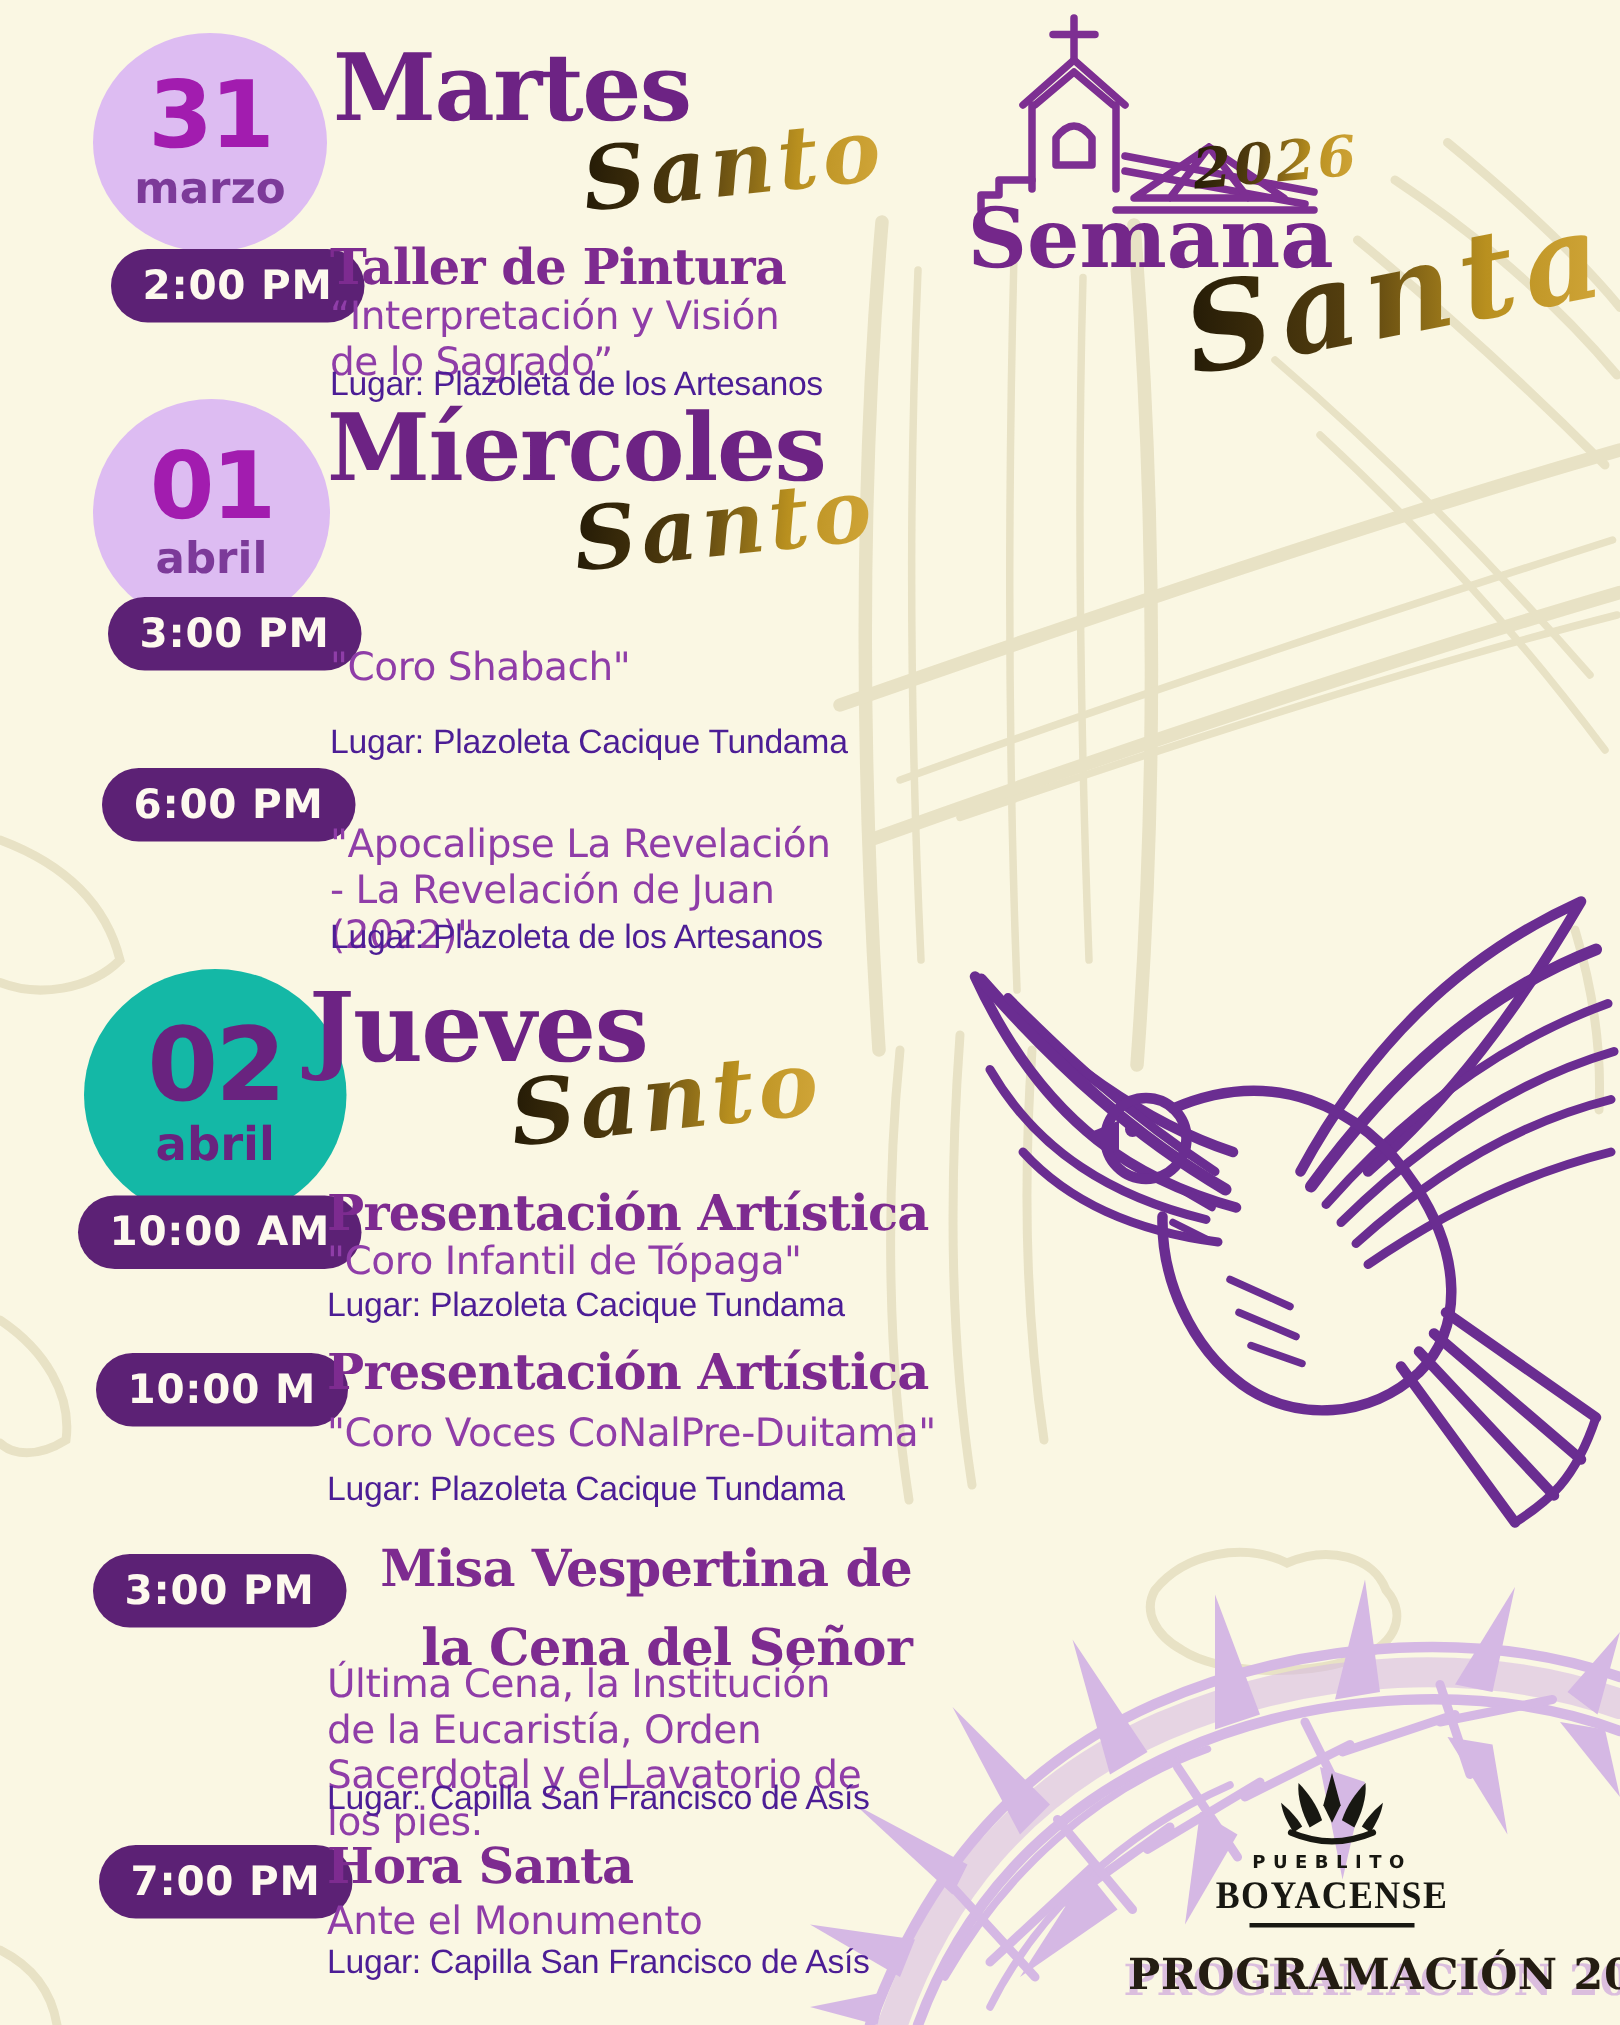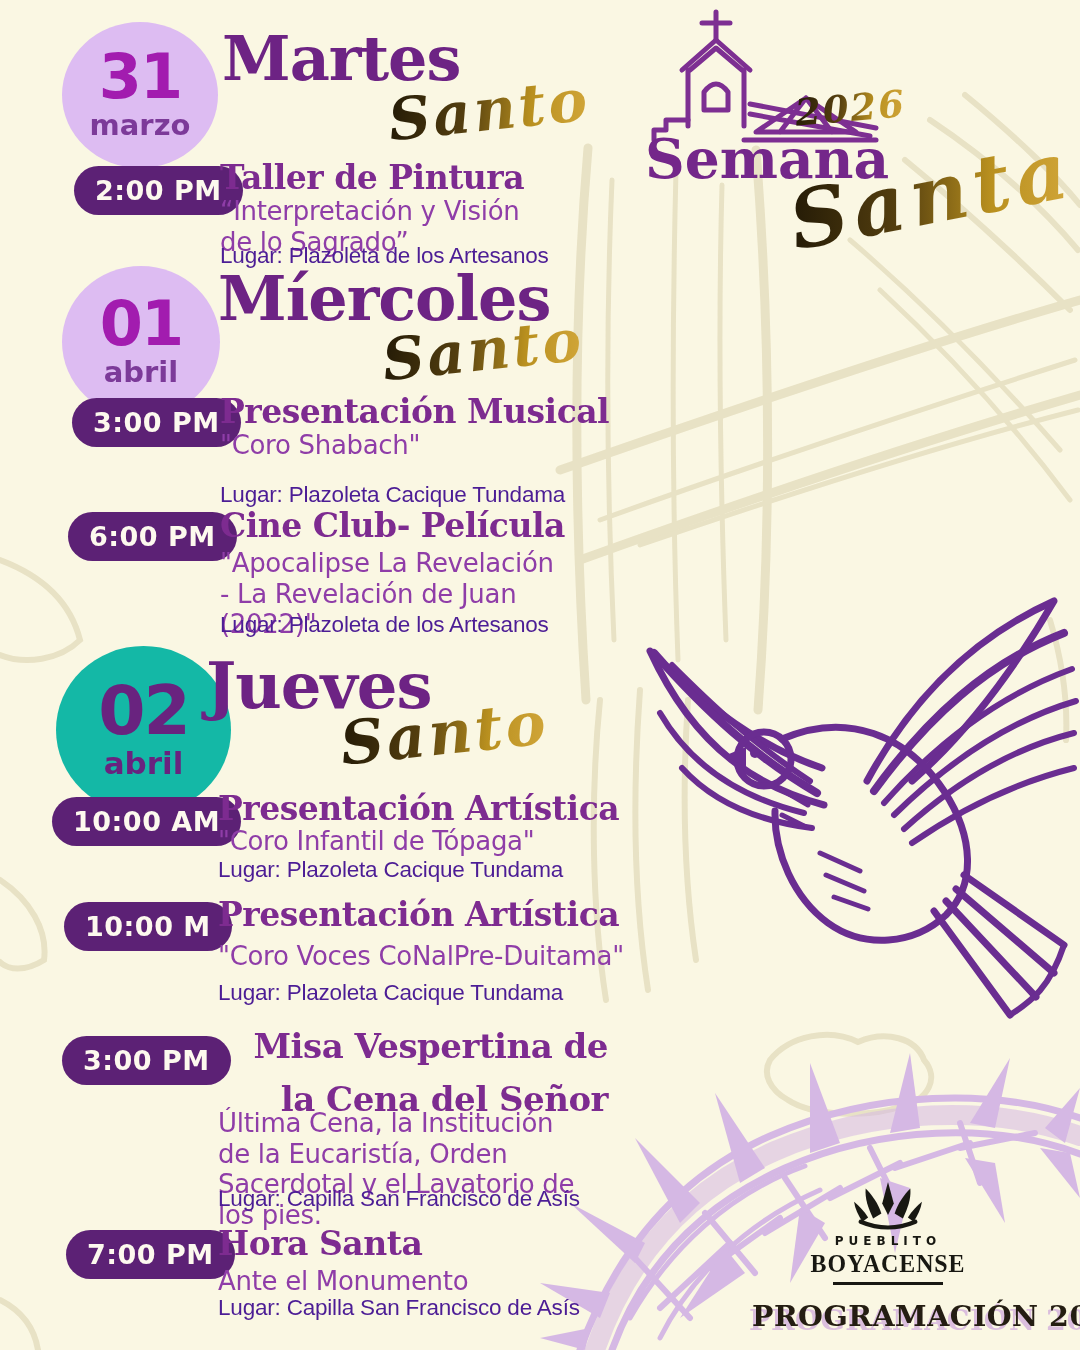--- a/index.html
+++ b/index.html
@@ -183,26 +183,24 @@
   <div class="eplace" style="left:220px;top:243px">Lugar: Plazoleta de los Artesanos</div>
 
   <div class="circle light" style="left:62px;top:266px;width:158px;height:152px">
     <div class="daynum">01</div>
     <div class="daymon">abril</div>
   </div>
   <div class="dayname" style="left:218px;top:262px;font-size:62px">Míercoles</div>
   <div class="dayscript goldscript" style="left:382px;top:316px;font-size:58px">Santo</div>
 
   <div class="pill" style="left:72px;top:398px">3:00 PM</div>
-  <div class="etitle" style="left:220px;top:392px">Presentación Musical</div>
   <div class="esub" style="left:220px;top:430px;width:360px">"Coro Shabach"</div>
   <div class="eplace" style="left:220px;top:482px">Lugar: Plazoleta Cacique Tundama</div>
 
   <div class="pill" style="left:68px;top:512px">6:00 PM</div>
-  <div class="etitle" style="left:220px;top:506px">Cine Club- Película</div>
   <div class="esub" style="left:220px;top:548px;width:350px">"Apocalipse La Revelación - La Revelación de Juan (2022)"</div>
   <div class="eplace" style="left:220px;top:612px">Lugar: Plazoleta de los Artesanos</div>
 
   <div class="circle mid" style="left:56px;top:646px;width:175px;height:168px">
     <div class="daynum" style="font-size:68px">02</div>
     <div class="daymon" style="font-size:31px">abril</div>
   </div>
   <div class="dayname" style="left:206px;top:648px;font-size:64px">Jueves</div>
   <div class="dayscript goldscript" style="left:340px;top:698px;font-size:60px">Santo</div>
 

